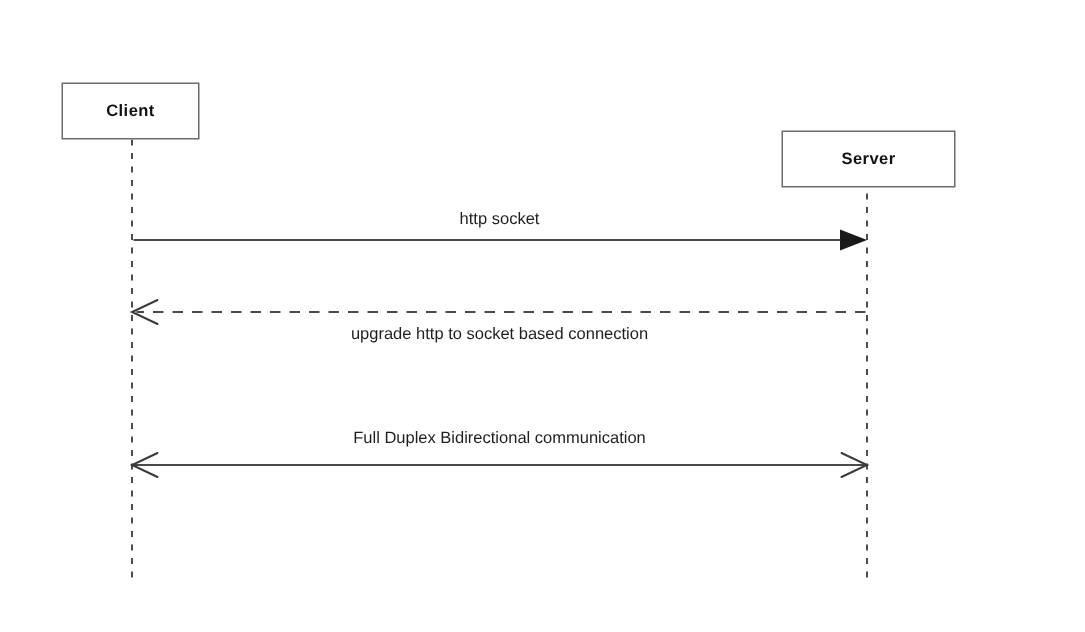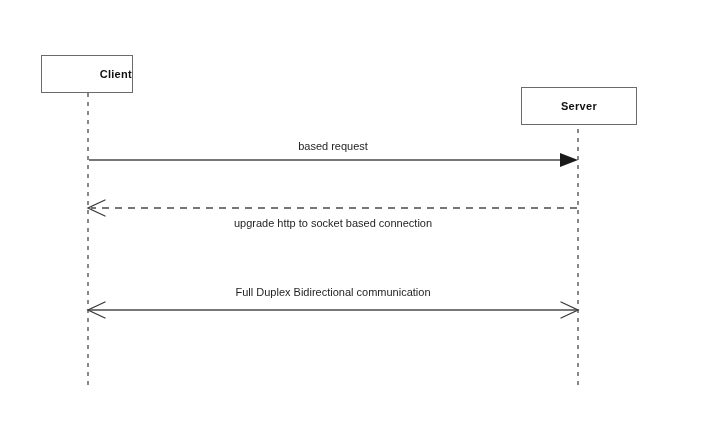--- a/index.html
+++ b/index.html
@@ -35,21 +35,21 @@
     justify-content: center;
   }
   .participant-label {
     font-size: 11px;
     font-weight: bold;
     letter-spacing: 0.3px;
     color: #111111;
     white-space: nowrap;
   }
 
-  #participant-client  { left: 41px;  top: 55px; width: 92px;  height: 38px; justify-content: flex-end; }
+  #participant-client  { left: 41px;  top: 55px; width: 92px;  height: 38px; }
   #participant-server  { left: 521px; top: 55px; width: 116px; height: 38px; margin-top: 32px; }
 
   
   .message-label {
     position: absolute;
     font-size: 11px;
     color: #1f1f1f;
     white-space: nowrap;
     text-align: center;
     transform: translateX(-50%);
@@ -115,19 +115,19 @@
   </svg>
 
   <div class="participant-box" id="participant-client">
     <span class="participant-label">Client</span>
   </div>
 
   <div class="participant-box" id="participant-server">
     <span class="participant-label">Server</span>
   </div>
 
-  <div class="message-label" id="label-http-request">based request</div>
+  <div class="message-label" id="label-http-request">http socket</div>
 
   <div class="message-label" id="label-upgrade">upgrade http to socket based connection</div>
 
   <div class="message-label" id="label-full-duplex">Full Duplex Bidirectional communication</div>
 
 </div>
 
 </body></html>

